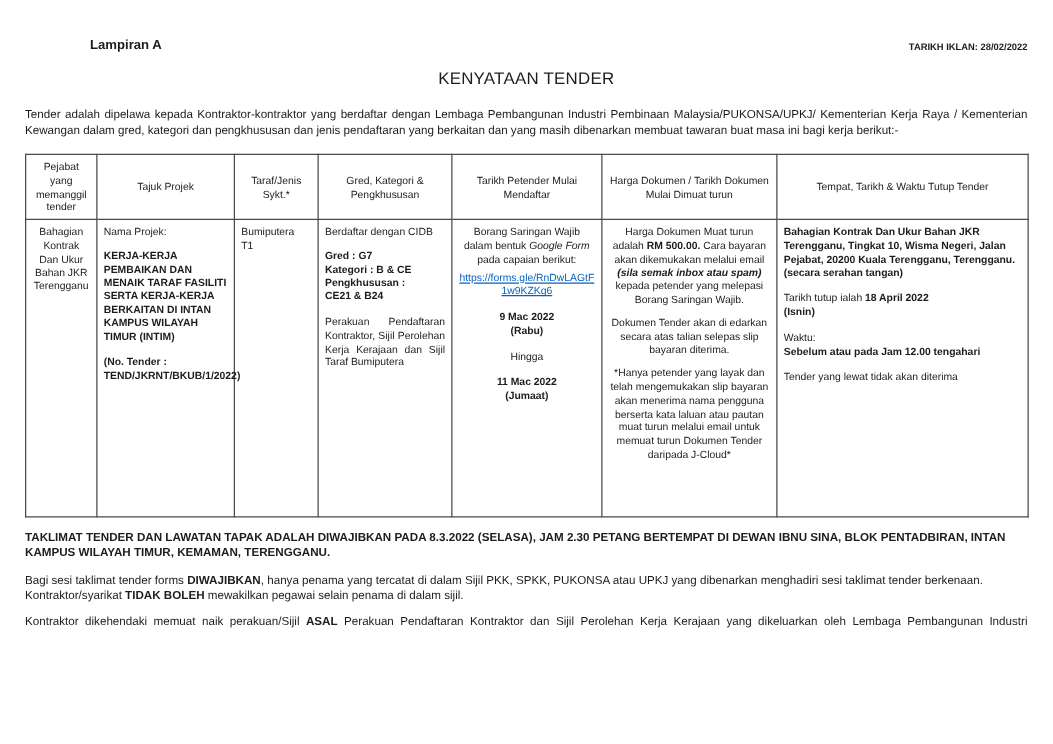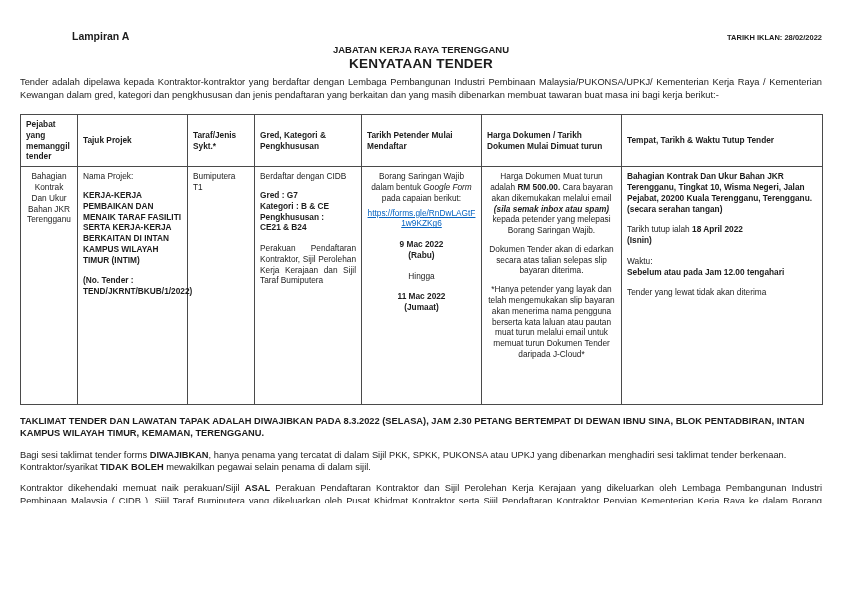--- a/index.html
+++ b/index.html
@@ -16,26 +16,26 @@
   }
   .top-row {
     display: flex;
     justify-content: space-between;
     align-items: flex-start;
     padding-left: 52px;
   }
   .lampiran { font-weight: bold; font-size: 10.5px; }
   .advert-date { font-size: 7.5px; font-weight: bold; padding-top: 3px; }
   .dept  { text-align: center; font-weight: bold; font-size: 9.5px;  margin-top: 2px; }
-  .doc-title { text-align: center; font-weight: bold; font-size: 13.5px; margin-top: 1px; letter-spacing: 0.2px; }
-  .intro { font-size: 9.3px; line-height: 1.35; margin-top: 5px; text-align: justify; }
+  .doc-title { text-align: center; font-weight: normal; font-size: 13.5px; margin-top: 13px; letter-spacing: 0.2px; }
+  .intro { font-size: 9.3px; line-height: 1.35; margin-top: 15px; text-align: justify; }
 
   table { width: 100%; border-collapse: collapse; table-layout: fixed; margin-top: 13px; }
   th, td { border: 1px solid #4a4a4a; font-size: 8.3px; line-height: 1.3; padding: 4px 5px; vertical-align: top; }
-  th { font-weight: bold; text-align: left; vertical-align: middle; height: 44px; }
+  th { font-weight: normal; text-align: center; vertical-align: middle; height: 44px; }
   tr.body-row td { height: 238px; }
 
   .b { font-weight: bold; }
   .i { font-style: italic; }
   .tc { text-align: center; }
   .tj { text-align: justify; }
   .mb4 { margin-bottom: 4px; }
   .mb8 { margin-bottom: 8px; }
   .mb10 { margin-bottom: 10px; }
   .cell-center { text-align: center; }
@@ -56,21 +56,20 @@
 <div class="page">
 
   <div class="top-row">
     <span class="lampiran">Lampiran A</span>
     <span class="advert-date">
       <span>TARIKH IKLAN:</span>
       <span>28/02/2022</span>
     </span>
   </div>
 
-  <div class="dept">JABATAN KERJA RAYA TERENGGANU</div>
   <div class="doc-title">KENYATAAN TENDER</div>
 
   <p class="intro">Tender adalah dipelawa kepada Kontraktor-kontraktor yang berdaftar dengan Lembaga Pembangunan Industri Pembinaan Malaysia/PUKONSA/UPKJ/ Kementerian Kerja Raya / Kementerian Kewangan dalam gred, kategori dan pengkhususan dan jenis pendaftaran yang berkaitan dan yang masih dibenarkan membuat tawaran buat masa ini bagi kerja berikut:-</p>
 
   <table>
     <colgroup>
       <col style="width:57px">
         <col style="width:110px">
         <col style="width:67px">
         <col style="width:107px">

